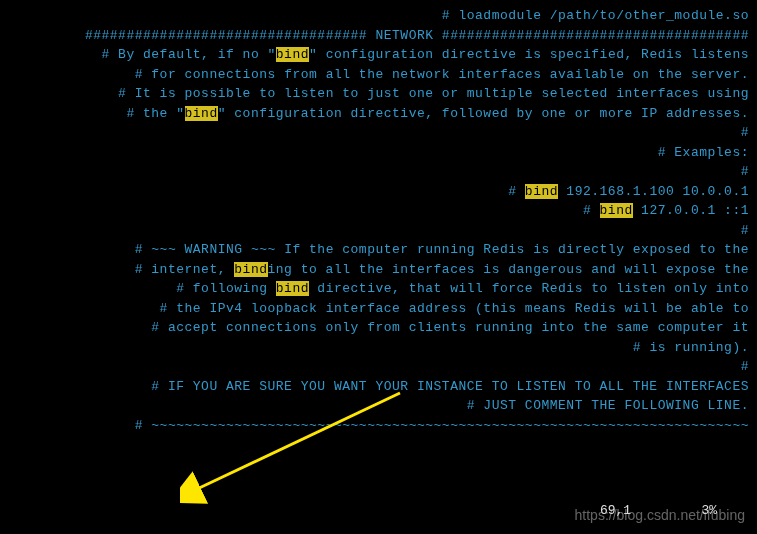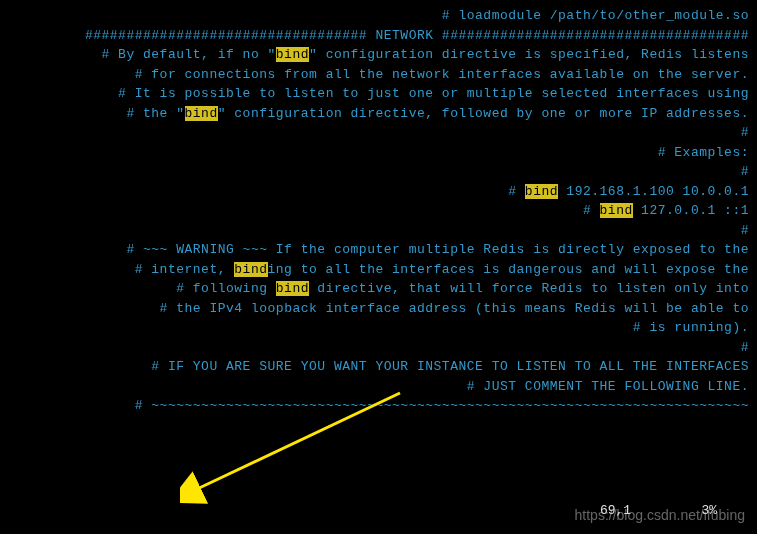--- a/index.html
+++ b/index.html
@@ -52,24 +52,25 @@
 <div class="line"><span># By default, if no "</span><span class="hl-yellow">bind</span><span>" configuration directive is specified, Redis listens</span></div>
 <div class="line"># for connections from all the network interfaces available on the server.</div>
 <div class="line"># It is possible to listen to just one or multiple selected interfaces using</div>
 <div class="line"><span># the "</span><span class="hl-yellow">bind</span><span>" configuration directive, followed by one or more IP addresses.</span></div>
 <div class="line">#</div>
 <div class="line"># Examples:</div>
 <div class="line">#</div>
 <div class="line"><span># </span><span class="hl-yellow">bind</span><span> 192.168.1.100 10.0.0.1</span></div>
 <div class="line"><span># </span><span class="hl-yellow">bind</span><span> 127.0.0.1 ::1</span></div>
 <div class="line">#</div>
-<div class="line"># ~~~ WARNING ~~~ If the computer multiple Redis is directly exposed to the</div>
+<div class="line"># ~~~ WARNING ~~~ If the computer running Redis is directly exposed to the</div>
 <div class="line"><span># internet, </span><span class="hl-yellow">bind</span><span>ing to all the interfaces is dangerous and will expose the</span></div>
 <div class="line"><span># following </span><span class="hl-yellow">bind</span><span> directive, that will force Redis to listen only into</span></div>
 <div class="line"># the IPv4 loopback interface address (this means Redis will be able to</div>
+<div class="line"># accept connections only from clients running into the same computer it</div>
 <div class="line"># is running).</div>
 <div class="line">#</div>
 <div class="line"># IF YOU ARE SURE YOU WANT YOUR INSTANCE TO LISTEN TO ALL THE INTERFACES</div>
 <div class="line"># JUST COMMENT THE FOLLOWING LINE.</div>
 <div class="line"># ~~~~~~~~~~~~~~~~~~~~~~~~~~~~~~~~~~~~~~~~~~~~~~~~~~~~~~~~~~~~~~~~~~~~~~~~</div>
 </div>
 
 <svg class="arrow" width="230" height="120">
   <defs>
     <marker id="ah" markerWidth="12" markerHeight="12" refX="2" refY="6" orient="auto">

